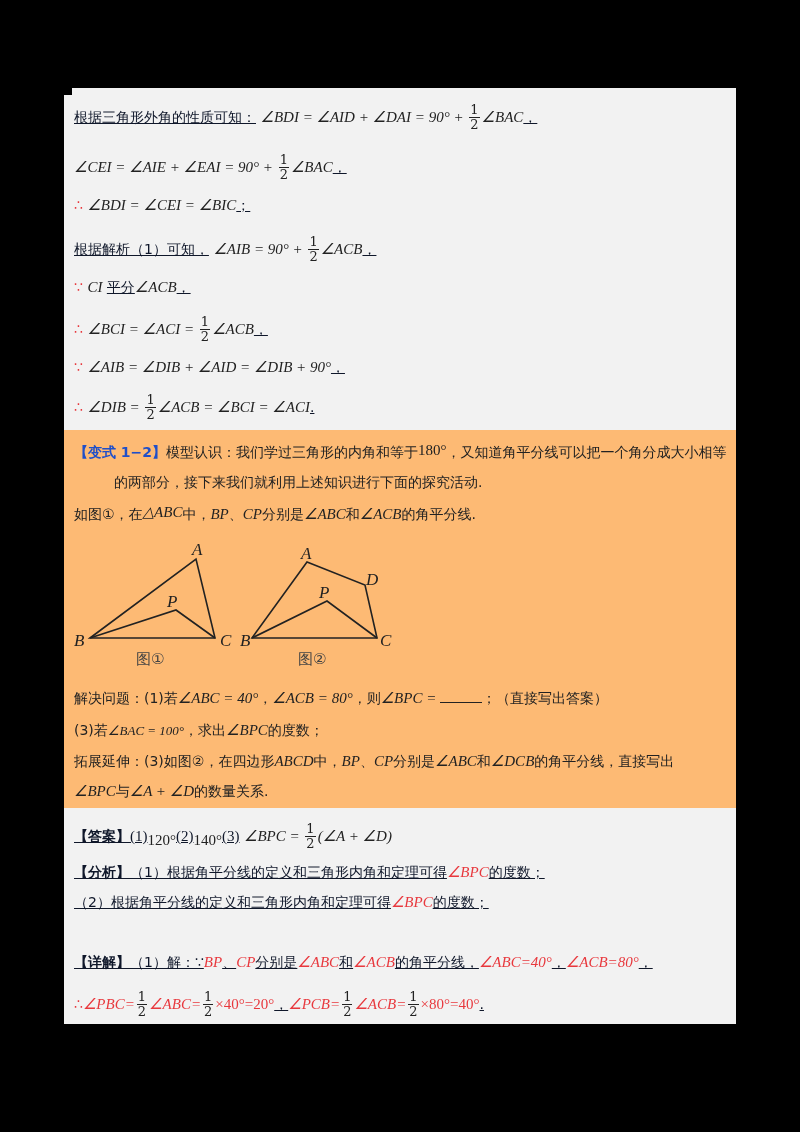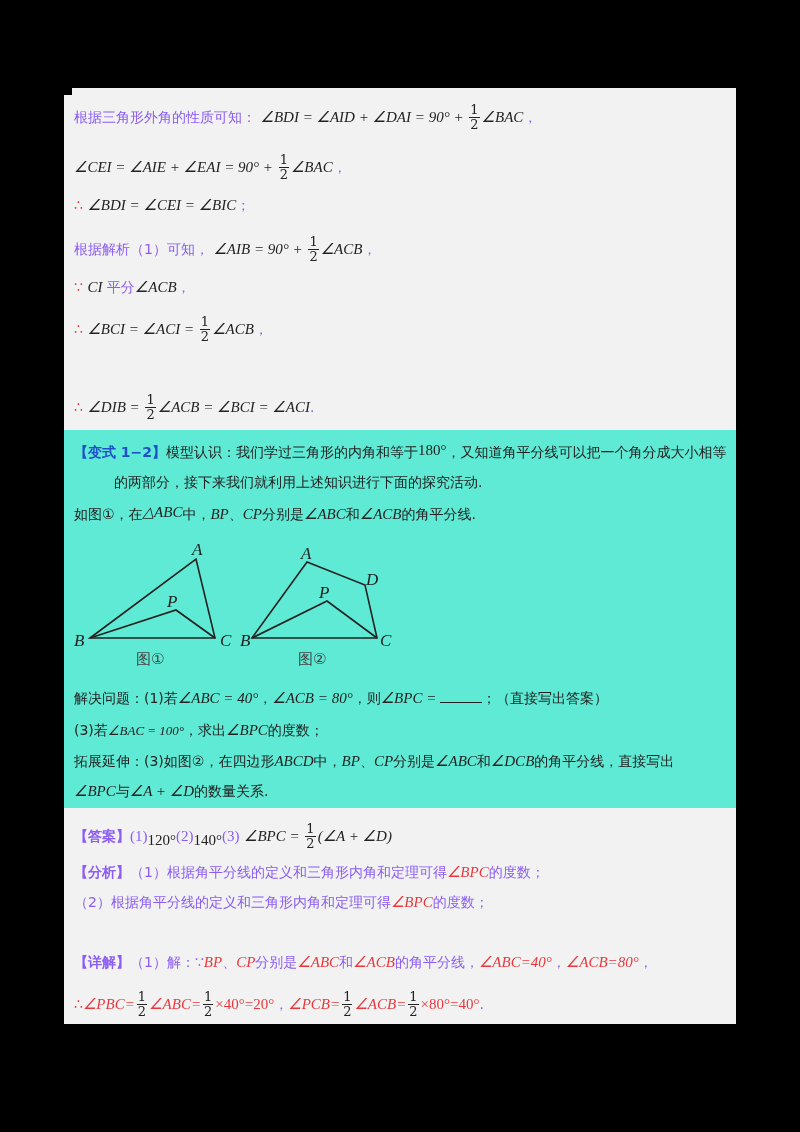--- a/index.html
+++ b/index.html
@@ -3,23 +3,23 @@
 <meta charset="utf-8">
 <style>
   html, body { margin: 0; padding: 0; }
   body {
     width: 800px; height: 1132px; background: #000; position: relative; overflow: hidden;
     font-family: "DejaVu Serif", serif; color: #222;
   }
   .notch { position: absolute; left: 72px; top: 88px; width: 664px; height: 8px; background: #f2f2f2; }
   .sec { position: absolute; left: 64px; width: 672px; }
   .sec-gray { background: #f2f2f2; }
-  .sec-white { background: #5eead4; }
+  .sec-white { background: #fdba74; }
   .line { position: absolute; left: 10px; white-space: nowrap; font-size: 14px; line-height: 20px; }
-  .red { color: #8b5cf6; }
+  .red { color: #0f172a; text-decoration: underline; }
   .blue { color: #1f4fc9; font-weight: bold; }
   .math { font-family: "Liberation Serif", serif; font-style: italic; font-size: 15px; color: #222; }
   .math-red { font-family: "Liberation Serif", serif; font-style: italic; font-size: 15px; color: #e8383d; }
   .up { font-style: normal; }
   .frac { display: inline-block; vertical-align: middle; text-align: center; font-style: normal; font-size: 13px; line-height: 14px; margin: 0 2px; }
   .frac span { display: block; }
   .frac .num { border-bottom: 1px solid #222; padding: 0 1px; }
   .dots { font-family: "DejaVu Sans", sans-serif; font-style: normal; color: #e8383d; font-size: 14px; }
   .cn { font-family: "DejaVu Sans", sans-serif; font-style: normal; font-size: 14px; }
   .blank { display: inline-block; width: 42px; border-bottom: 1px solid #222; height: 12px; vertical-align: baseline; }
@@ -50,20 +50,24 @@
     <span class="math">∠AIB = 90° + </span><span class="frac"><span class="num">1</span><span>2</span></span><span class="math">∠ACB</span><span class="red cn">，</span>
   </div>
   <div class="line" style="top:182px;">
     <span class="dots">∵</span>
     <span class="math">CI</span>
     <span class="red cn">平分</span><span class="math">∠ACB</span><span class="red cn">，</span>
   </div>
   <div class="line" style="top:220px;">
     <span class="dots">∴</span>
     <span class="math">∠BCI = ∠ACI = </span><span class="frac"><span class="num">1</span><span>2</span></span><span class="math">∠ACB</span><span class="red cn">，</span>
+  </div>
+  <div class="line" style="top:262px;">
+    <span class="dots">∵</span>
+    <span class="math">∠AIB = ∠DIB + ∠AID = ∠DIB + 90°</span><span class="red cn">，</span>
   </div>
   <div class="line" style="top:298px;">
     <span class="dots">∴</span>
     <span class="math">∠DIB = </span><span class="frac"><span class="num">1</span><span>2</span></span><span class="math">∠ACB = ∠BCI = ∠ACI</span><span class="red cn">.</span>
   </div>
 </div>
 
 <div class="sec sec-white" style="top:430px;height:378px;">
   <div class="line" style="top:10px;">
     <span class="blue cn">【变式 1−2】</span><span class="cn">模型认识：我们学过三角形的内角和等于</span><span class="math up" style="font-style:normal;vertical-align:2px;">180°</span><span class="cn">，又知道角平分线可以把一个角分成大小相等</span>

